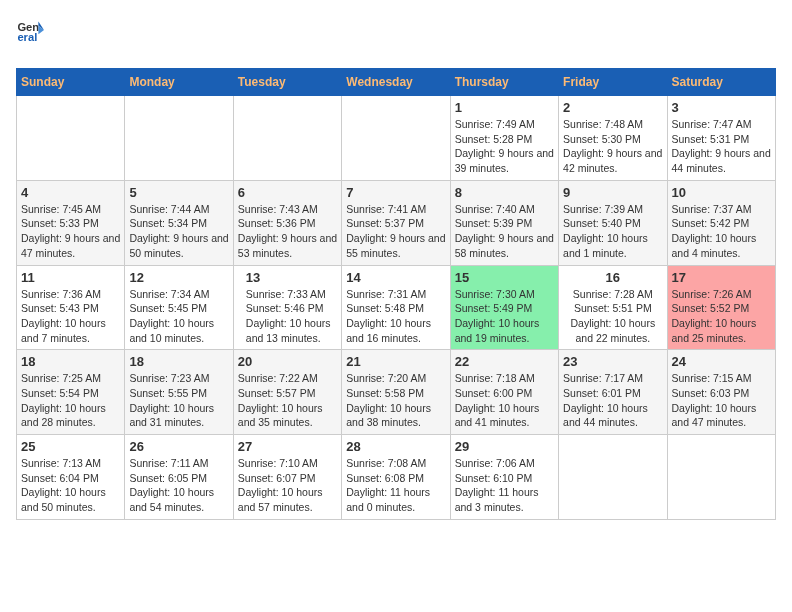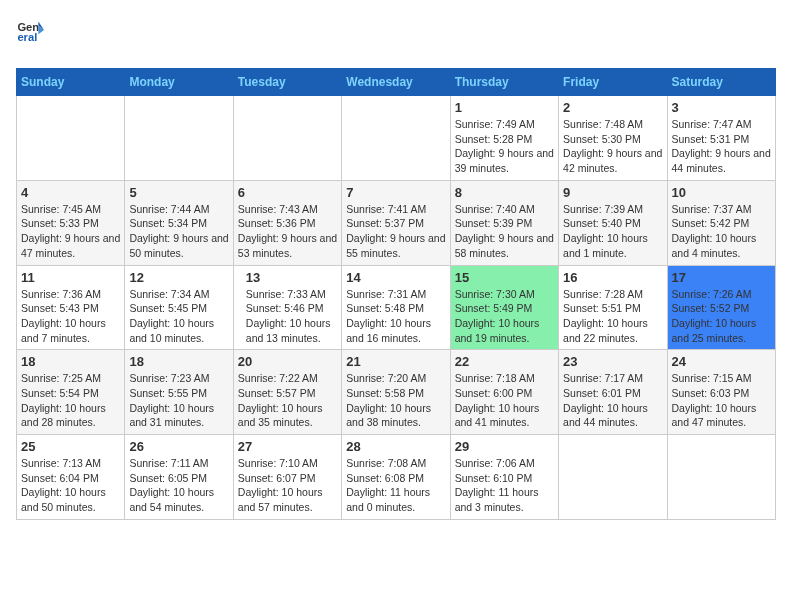--- a/index.html
+++ b/index.html
@@ -37,21 +37,21 @@
       font-size: 16px;
       color: #555;
     }
     .calendar-table {
       width: 100%;
       border-collapse: collapse;
       font-size: 11px;
     }
     .calendar-table th {
       background: #1a5fb4;
-      color: #7dd3fc;
+      color: #fdba74;
       padding: 6px 4px;
       text-align: left;
       font-weight: bold;
       font-size: 12px;
       border: 1px solid #1a5fb4;
     }
     .calendar-table td {
       border: 1px solid #ccc;
       vertical-align: top;
       padding: 4px;
@@ -221,28 +221,28 @@
 Daylight: 10 hours
 and 16 minutes.</div>
         </td>
         <td style="background: #86efac; margin-left: 16px;">
           <div class="day-number">15</div>
           <div class="day-detail">Sunrise: 7:30 AM
 Sunset: 5:49 PM
 Daylight: 10 hours
 and 19 minutes.</div>
         </td>
-        <td style="background: rgb(255, 255, 255);">
+        <td style="background: rgb(255, 255, 255); text-align: center;">
           <div class="day-number">16</div>
           <div class="day-detail">Sunrise: 7:28 AM
 Sunset: 5:51 PM
 Daylight: 10 hours
 and 22 minutes.</div>
         </td>
-        <td style="background: #3b82f6;">
+        <td style="background: #fca5a5;">
           <div class="day-number">17</div>
           <div class="day-detail">Sunrise: 7:26 AM
 Sunset: 5:52 PM
 Daylight: 10 hours
 and 25 minutes.</div>
         </td>
       </tr>
       <tr>
         <td style="background: rgb(245, 245, 245);">
           <div class="day-number">18</div>

